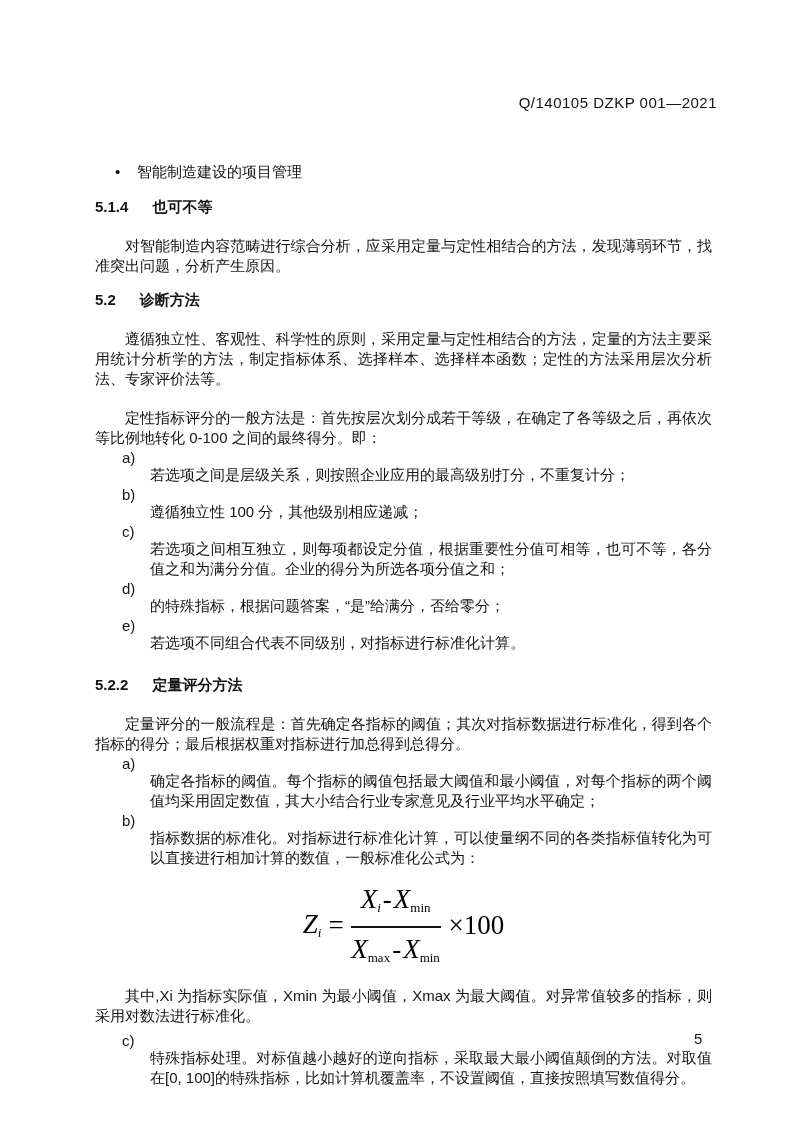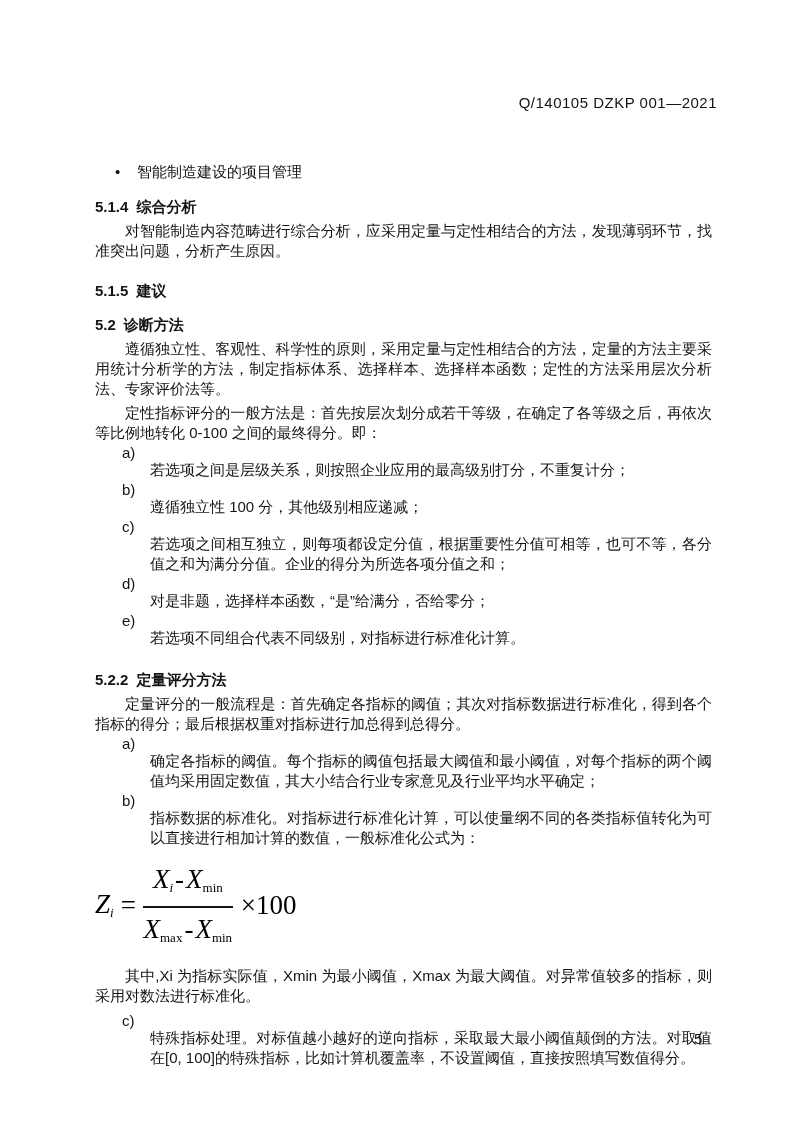--- a/index.html
+++ b/index.html
@@ -22,37 +22,38 @@
     font-size: 15px;
     letter-spacing: 0.5px;
     white-space: nowrap;
   }
   .content {
     padding: 162px 82px 0 95px;
   }
   .bullet-row { display: flex; }
   .bullet-marker { flex: 0 0 22px; margin-left: 20px; text-align: left; }
   .heading { font-weight: bold; }
-  .heading .h-num { margin-right: 8px; }
+  .heading .h-num { margin-right: 24px; }
   .mt15 { margin-top: 15px; }
   .mt20 { margin-top: 20px; }
   .mt14 { margin-top: 14px; }
   .mt22 { margin-top: 22px; }
   .para {
-    margin-top: 4px;
+    margin-top: 19px;
     text-indent: 2em;
     text-align: justify;
   }
   .list { margin-top: 0; }
   .li { display: flex; }
   .li-label { flex: 0 0 28px; margin-left: 27px; }
   .li-text { flex: 1; text-align: justify; margin-top: 17px; }
   .formula-wrap {
     margin-top: 18px;
     display: flex;
+    justify-content: center;
   }
   .formula {
     display: flex;
     align-items: center;
     font-family: "Liberation Serif", serif;
     font-style: italic;
     font-size: 27px;
     line-height: 1;
     color: #000;
   }
@@ -84,27 +85,24 @@
   <div class="doc-header">Q/140105 DZKP 001—2021</div>
 
   <div class="content">
 
     <div class="bullet-row">
       <span class="bullet-marker">•</span>
       <span class="bullet-text">智能制造建设的项目管理</span>
     </div>
 
     <div class="heading mt15">
-      <span class="h-num">5.1.4</span><span>综合分析</span>
+      <span class="h-num">5.1.4</span><span>也可不等</span>
     </div>
     <div class="para">对智能制造内容范畴进行综合分析，应采用定量与定性相结合的方法，发现薄弱环节，找准突出问题，分析产生原因。</div>
 
-    <div class="heading mt20">
-      <span class="h-num">5.1.5</span><span>建议</span>
-    </div>
 
     <div class="heading mt14">
       <span class="h-num">5.2</span><span>诊断方法</span>
     </div>
     <div class="para">遵循独立性、客观性、科学性的原则，采用定量与定性相结合的方法，定量的方法主要采用统计分析学的方法，制定指标体系、选择样本、选择样本函数；定性的方法采用层次分析法、专家评价法等。</div>
 
     <div class="para">定性指标评分的一般方法是：首先按层次划分成若干等级，在确定了各等级之后，再依次等比例地转化 0-100 之间的最终得分。即：</div>
 
     <div class="list">
       <div class="li">
@@ -114,21 +112,21 @@
       <div class="li">
         <span class="li-label">b)</span>
         <span class="li-text">遵循独立性 100 分，其他级别相应递减；</span>
       </div>
       <div class="li">
         <span class="li-label">c)</span>
         <span class="li-text">若选项之间相互独立，则每项都设定分值，根据重要性分值可相等，也可不等，各分值之和为满分分值。企业的得分为所选各项分值之和；</span>
       </div>
       <div class="li">
         <span class="li-label">d)</span>
-        <span class="li-text">对是非题，选择样本函数，“是”给满分，否给零分；</span>
+        <span class="li-text">的特殊指标，根据问题答案，“是”给满分，否给零分；</span>
       </div>
       <div class="li">
         <span class="li-label">e)</span>
         <span class="li-text">若选项不同组合代表不同级别，对指标进行标准化计算。</span>
       </div>
     </div>
 
     <div class="heading mt22">
       <span class="h-num">5.2.2</span><span>定量评分方法</span>
     </div>

